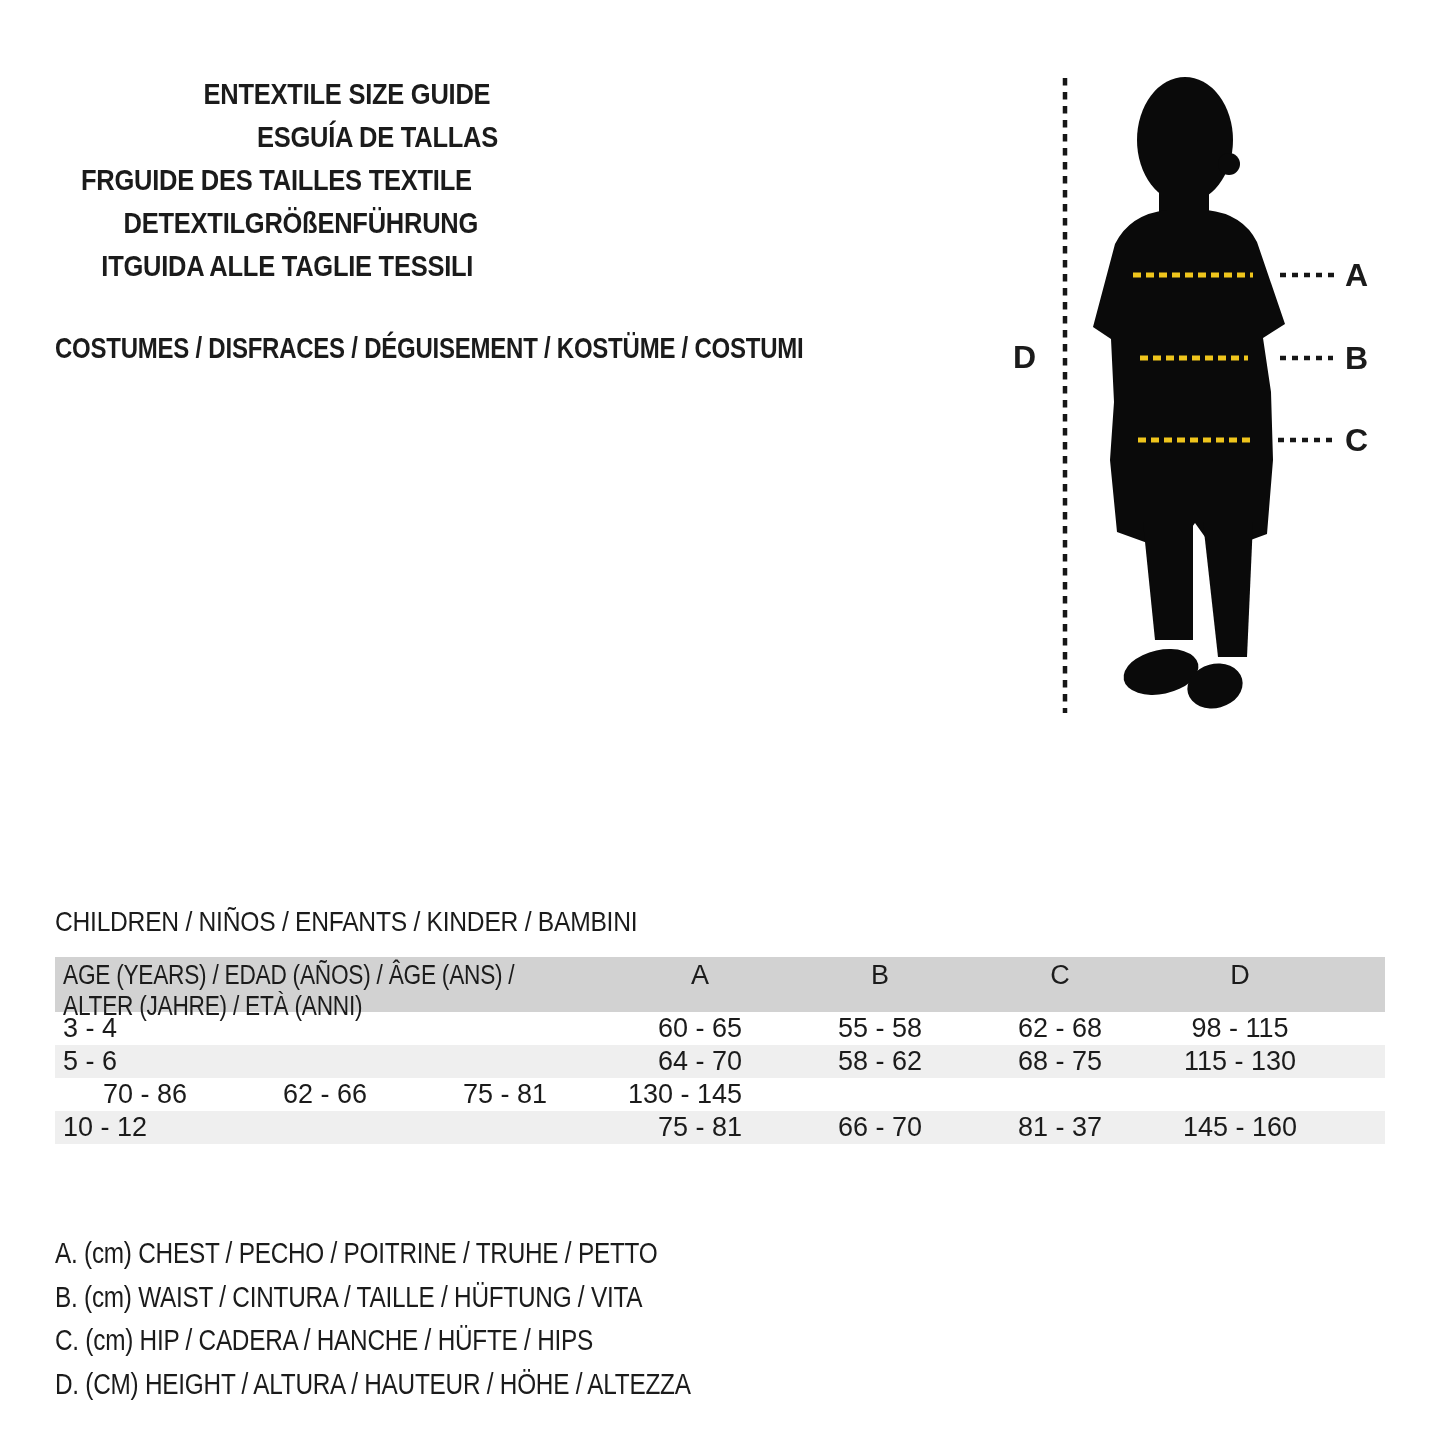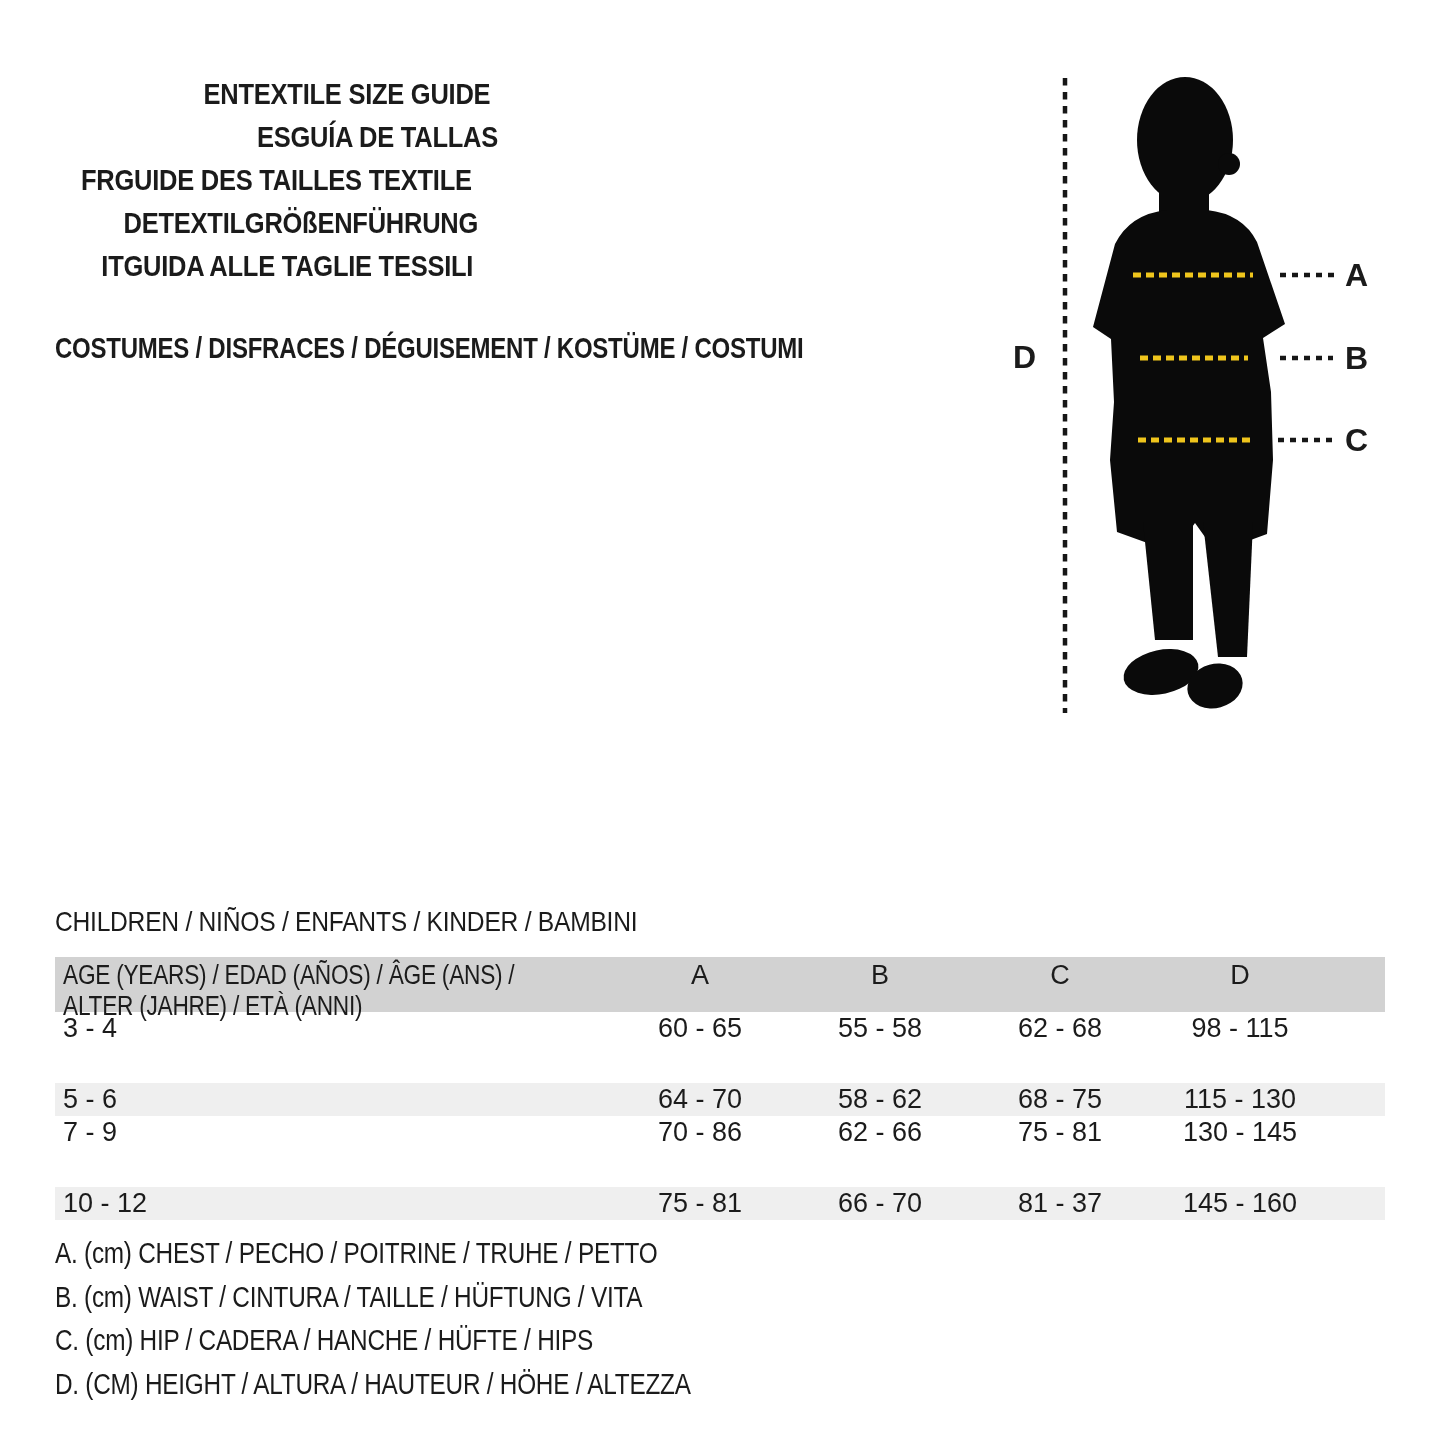--- a/index.html
+++ b/index.html
@@ -32,21 +32,21 @@
   .label-b{left:1345px;top:342px;}
   .label-c{left:1345px;top:424px;}
   .label-d{left:1013px;top:341px;}
 
   
   .children-heading{position:absolute;left:55px;top:906px;font-size:28px;font-weight:400;line-height:32px;}
   .size-table{position:absolute;left:55px;top:957px;width:1330px;font-size:27px;}
   .t-row{display:flex;width:100%;}
   .t-header{background:var(--header-bg,#d2d2d2);height:55px;align-items:flex-start;justify-content:center;}
   .t-data{height:33px;align-items:center;}
-  .t-data.alt{background:var(--row-alt,#efefef);margin-top:38px;}
+  .t-data.alt{background:var(--row-alt,#efefef);}
   .c-age{width:555px;padding-left:8px;box-sizing:border-box;text-align:left;}
   .c-val{width:180px;text-align:center;}
   .c-spacer{width:55px;}
   .t-header .c-age{padding-top:3px;line-height:31px;}
   .t-header .c-val{padding-top:3px;line-height:31px;}
 
   
   .legend{position:absolute;left:55px;top:1232px;}
   .legend-line{height:43.5px;line-height:43.5px;font-size:29px;font-weight:400;}
 </style>
@@ -126,21 +126,20 @@
     </div>
     <div class="t-row t-data alt">
       <div class="c-age">5 - 6</div>
       <div class="c-val">64 - 70</div>
       <div class="c-val">58 - 62</div>
       <div class="c-val">68 - 75</div>
       <div class="c-val">115 - 130</div>
       <div class="c-spacer"></div>
     </div>
     <div class="t-row t-data">
-      <div class="c-age">7 - 9</div>
       <div class="c-val">70 - 86</div>
       <div class="c-val">62 - 66</div>
       <div class="c-val">75 - 81</div>
       <div class="c-val">130 - 145</div>
       <div class="c-spacer"></div>
     </div>
     <div class="t-row t-data alt">
       <div class="c-age">10 - 12</div>
       <div class="c-val">75 - 81</div>
       <div class="c-val">66 - 70</div>

